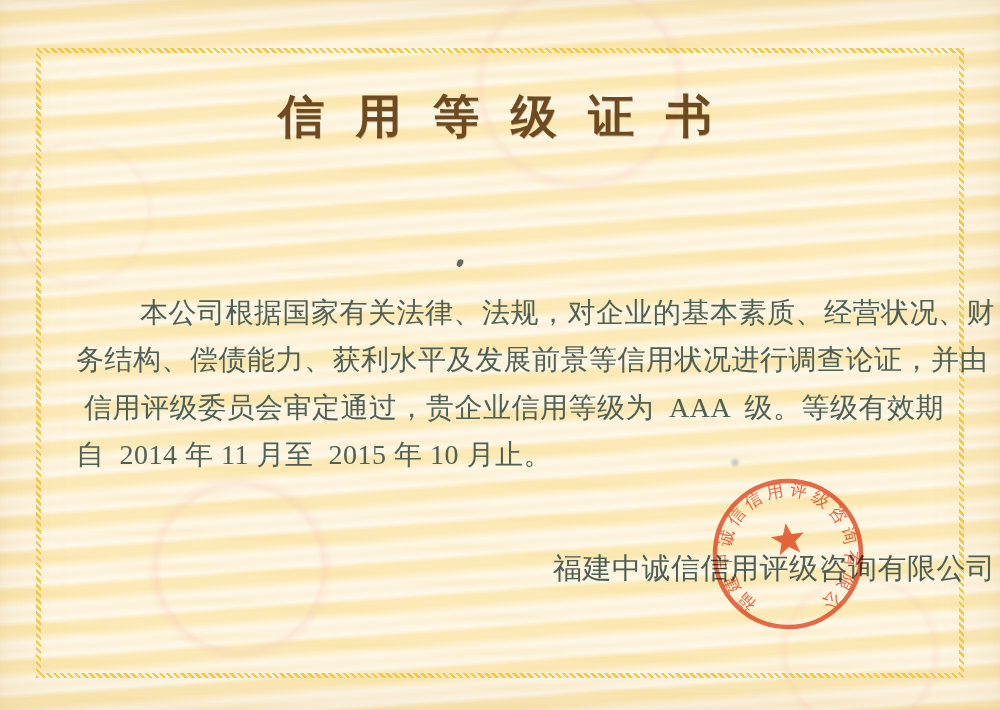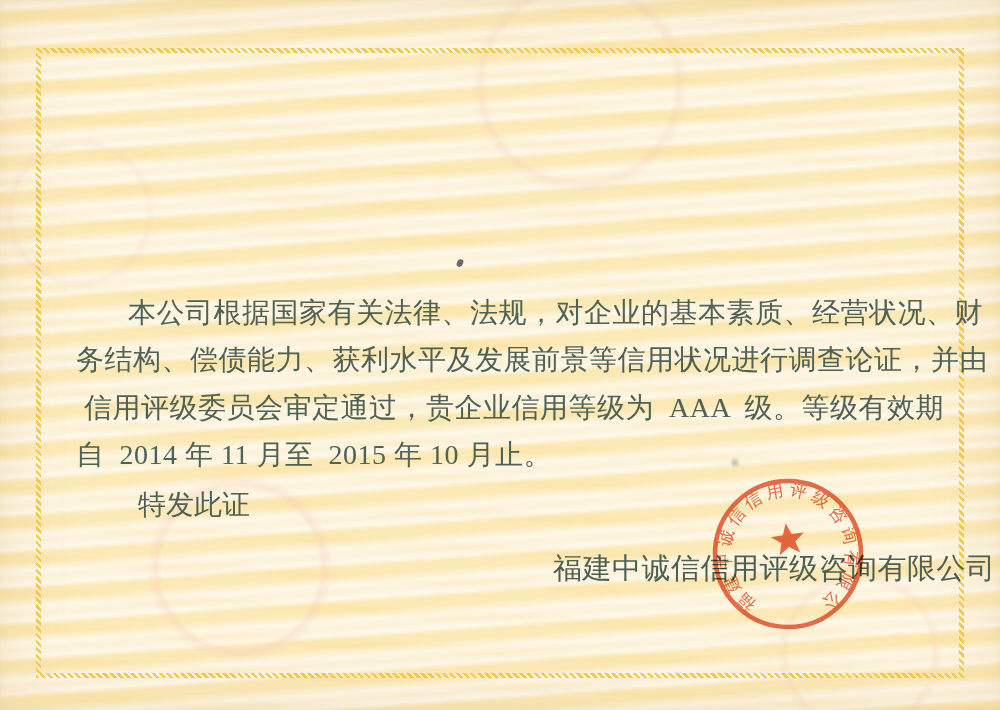--- a/index.html
+++ b/index.html
@@ -68,21 +68,21 @@
     color: #55645a;
     white-space: pre;
   }
   .body-line {
     position: absolute;
     font-size: 28px;
     color: #4f6054;
     white-space: pre;
     letter-spacing: 0.5px;
   }
-  .line-0 { left: 128px; top: 294px; }
+  .line-0 { left: 140px; top: 294px; }
   .line-1 { left: 76px;  top: 341px; }
   .line-2 { left: 84px;  top: 389px; }
   .line-3 { left: 76px;  top: 436px; }
   .issued-note {
     position: absolute;
     left: 138px;
     top: 486px;
     font-size: 28px;
     color: #4f6054;
   }
@@ -138,30 +138,30 @@
     border-radius: 50%;
   }
 </style>
 </head>
 <body>
 
 <div class="certificate">
 
   <div class="gold-border"></div>
 
+  <h1 class="title">信 用 等 级 证 书</h1>
 
 
   <div>
     <div class="body-line line-0">本公司根据国家有关法律、法规，对企业的基本素质、经营状况、财</div>
     <div class="body-line line-1">务结构、偿债能力、获利水平及发展前景等信用状况进行调查论证，并由</div>
     <div class="body-line line-2">信用评级委员会审定通过，贵企业信用等级为  AAA  级。等级有效期</div>
     <div class="body-line line-3">自  2014 年 11 月至  2015 年 10 月止。</div>
   </div>
 
-  <div class="issued-note">特发此证</div>
 
   <div class="issuer">福建中诚信信用评级咨询有限公司</div>
 
 
   <svg class="seal" viewBox="0 0 160 160">
     <circle cx="80" cy="80" r="73" fill="none" stroke="#e25432" stroke-width="4.5"></circle>
     <path id="seal-arc" d="M 51,130 A 58 58 0 1 1 109,130" fill="none"></path>
     <text>
       <textPath href="#seal-arc" startOffset="2">福建中诚信信用评级咨询有限公司</textPath>
     </text>

